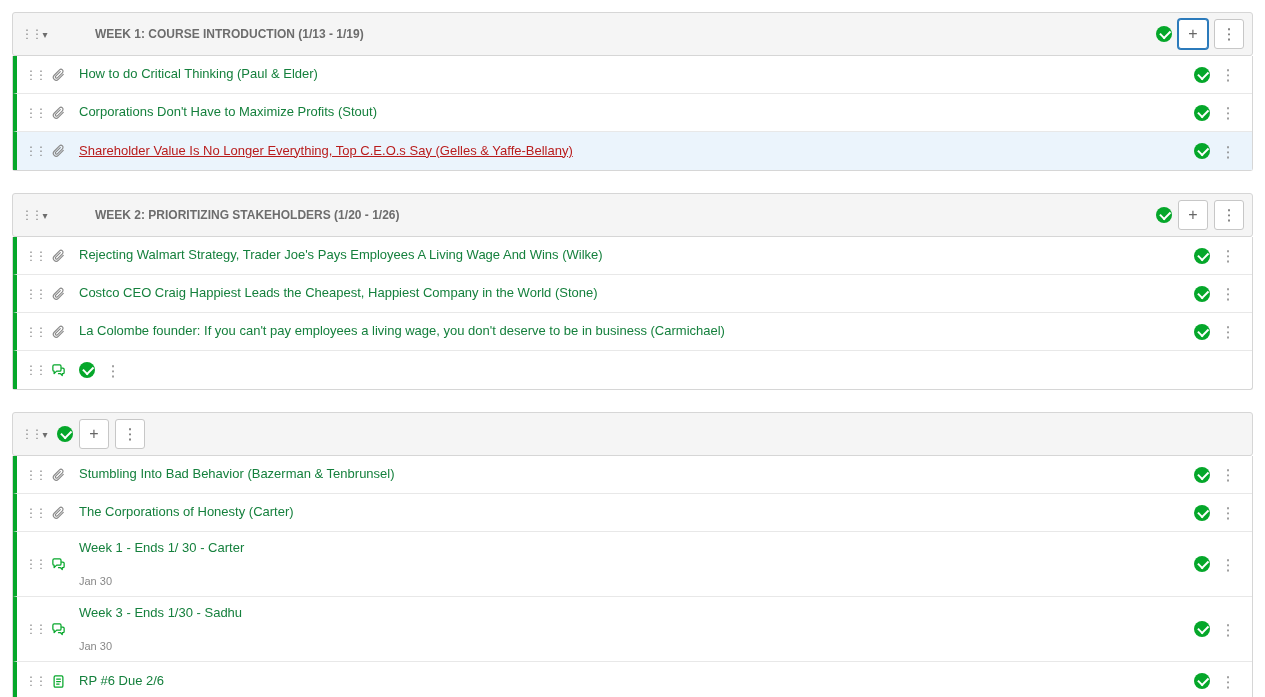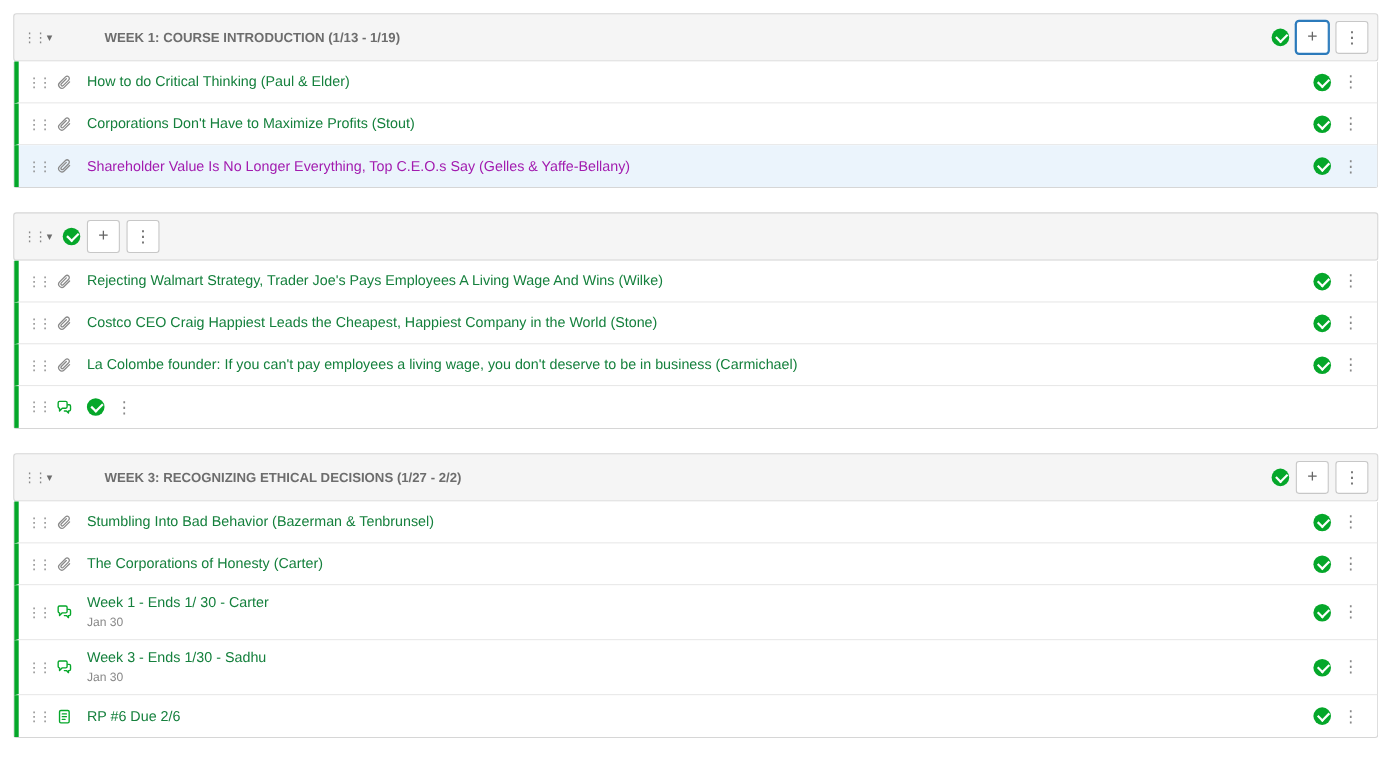--- a/index.html
+++ b/index.html
@@ -91,22 +91,22 @@
     width: 18px;
     display: inline-flex;
     align-items: center;
     justify-content: center;
     margin-right: 12px;
     color: #8a8a8a;
   }
   .item .type-icon.green { color: #05a72a; }
   .item .text-block { flex: 1; line-height: 1.3; }
   .item .title-text { font-size: 13px; color: #15803d; }
-  .item .title-text.link { cursor: pointer; color: #a21caf; }
-  .item .sub-text { font-size: 11px; color: #888; margin-top: 2px; }
+  .item .title-text.link { text-decoration: underline; cursor: pointer; color: #b91c1c; }
+  .item .sub-text { font-size: 11px; color: #888; margin-top: 17px; }
   .item-actions { display: flex; align-items: center; gap: 10px; padding-right: 6px; }
   .status-check {
     width: 16px; height: 16px;
     border-radius: 50%;
     background: #05a72a;
     display: inline-flex;
     align-items: center;
     justify-content: center;
   }
   .status-check::after {
@@ -186,20 +186,21 @@
             <span class="status-check"></span>
             <span class="more-dots">⋮</span>
           </div>
         </div>
       </div>
     </div>
     <div class="module">
       <div class="module-header">
         <span class="drag-grip">⋮⋮</span>
         <span class="caret">▾</span>
+        <span class="title">WEEK 2: PRIORITIZING STAKEHOLDERS (1/20 - 1/26)</span>
         <div class="hdr-actions">
           <span class="status-check"></span>
           <span class="btn">+</span>
           <span class="btn" style="font-size: 15px;">⋮</span>
         </div>
       </div>
       <div class="item-list">
         <div class="item">
           <span class="drag-grip">⋮⋮</span>
           <span class="type-icon">
@@ -257,21 +258,20 @@
             <span class="status-check"></span>
             <span class="more-dots">⋮</span>
           </div>
         </div>
       </div>
     </div>
     <div class="module">
       <div class="module-header">
         <span class="drag-grip">⋮⋮</span>
         <span class="caret">▾</span>
-        <span class="title">WEEK 3: RECOGNIZING ETHICAL DECISIONS (1/27 - 2/2)</span>
         <div class="hdr-actions">
           <span class="status-check"></span>
           <span class="btn">+</span>
           <span class="btn" style="font-size: 15px;">⋮</span>
         </div>
       </div>
       <div class="item-list">
         <div class="item">
           <span class="drag-grip">⋮⋮</span>
           <span class="type-icon">

